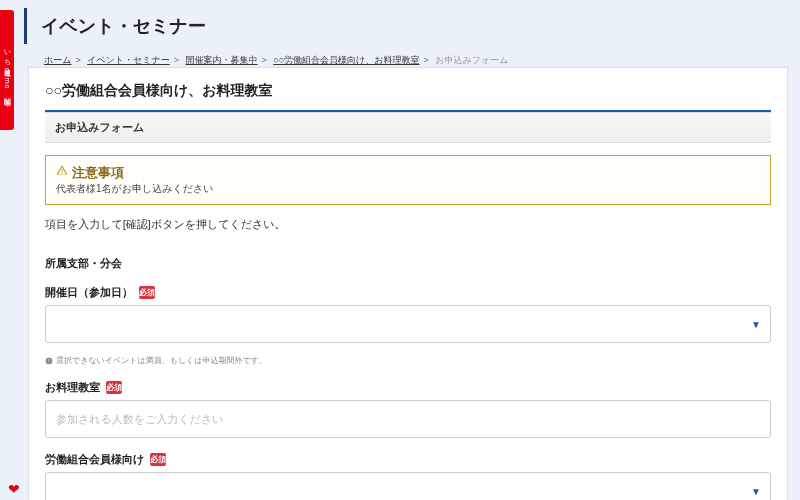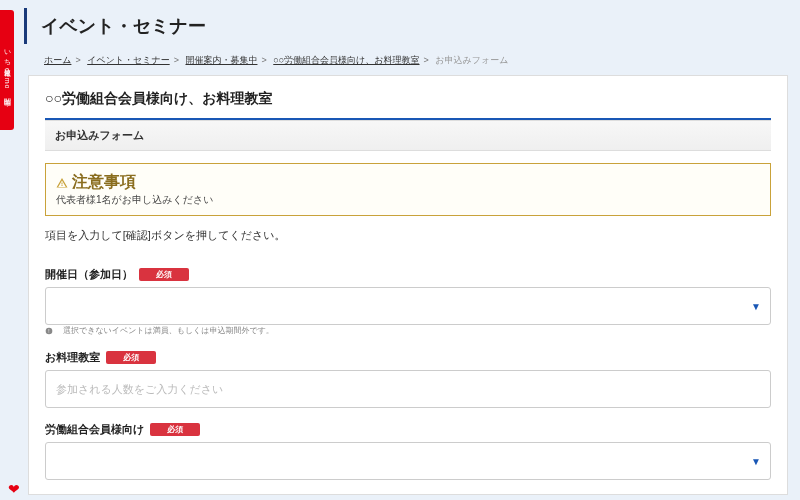--- a/index.html
+++ b/index.html
@@ -3,42 +3,42 @@
 <meta charset="utf-8">
 <style>
 *{box-sizing:border-box;margin:0;padding:0}
 body{font-family:"Hiragino Sans","Meiryo",sans-serif;background:#eaf1f9;width:800px;height:500px;overflow:hidden;position:relative}
 .side-tab{position:absolute;left:0;top:10px;width:14px;height:120px;background:#e60012;border-radius:0 3px 3px 0;display:flex;align-items:center;justify-content:center}
 .side-tab span{writing-mode:vertical-rl;color:#fff;font-size:7px;letter-spacing:1px}
 .bottom-ico{position:absolute;left:8px;bottom:3px;color:#e60012;font-size:14px}
 .page{margin-left:24px;margin-right:8px;padding-top:0}
 .title-row{border-left:3px solid #1a3a7a;margin:8px 0 10px;padding:6px 0 6px 14px}
 .title-row h1{font-size:18px;font-weight:700;color:#222}
-.breadcrumb{font-size:9px;color:#555;margin:0 0 8px 20px}
+.breadcrumb{font-size:9px;color:#555;margin:0 0 0 20px}
 .breadcrumb a{color:#333;text-decoration:underline}
 .breadcrumb .sep{margin:0 4px;color:#777}
 .breadcrumb .cur{color:#999;text-decoration:none}
 .card{background:#fff;border:1px solid #ddd;padding:14px 16px 0;margin:0 4px}
 .card h2{font-size:14px;font-weight:700;margin-bottom:10px;color:#222}
 .hr-blue{height:2px;background:#1957b5;margin-bottom:0}
 .section-band{background:linear-gradient(#f7f7f7,#efefef);border:1px solid #ddd;border-left:none;border-right:none;padding:7px 10px;font-size:11px;font-weight:700;color:#333;margin-bottom:12px}
 .notice{border:1px solid #c9a23a;background:#fffef8;padding:8px 10px;margin-bottom:12px}
-.notice .nt{color:#8a6d1e;font-weight:700;font-size:16px;display:flex;align-items:center;gap:4px}
+.notice .nt{color:#8a6d1e;font-weight:700;font-size:13px;display:flex;gap:4px}
 .notice .nt svg{width:12px;height:12px}
 .notice .nb{font-size:10px;color:#444;margin-top:0}
 .lead{font-size:11px;color:#333;margin-bottom:24px}
 .field{margin-bottom:14px}
 .field .lab{font-size:11px;font-weight:700;color:#222;margin-bottom:5px;display:flex;align-items:center;gap:6px}
-.req{display:inline-block;background:#d9333f;color:#fff;font-size:8px;font-weight:700;padding:1px 17px;border-radius:2px}
+.req{display:inline-block;background:#d9333f;color:#fff;font-size:8px;font-weight:700;padding:1px 0;border-radius:2px}
 .static-val{font-size:11px;color:#333}
 .sel,.inp{width:100%;border:1px solid #ccc;border-radius:3px;padding:12px 10px;font-size:11px;color:#333;background:#fff}
 .sel{appearance:none;background-image:none;position:relative}
 .sel-wrap{position:relative}
 .sel-wrap .caret{position:absolute;right:10px;top:50%;transform:translateY(-50%);pointer-events:none;color:#1957b5;font-size:10px}
-.hint{font-size:8px;color:#888;margin-top:0;display:flex;align-items:center;gap:10px}
+.hint{font-size:8px;color:#888;margin-top:12px;display:flex;align-items:center;gap:3px}
 .hint svg{width:8px;height:8px}
 .inp::placeholder{color:#bbb}
 </style>
 </head>
 <body>
 
 <div class="side-tab">
     <span>いち速報 demo 閲覧中</span>
   </div>
 <div class="bottom-ico">❤</div>
@@ -67,20 +67,23 @@
             <path d="M12 2L1 21h22L12 2zm0 5l7.5 13h-15L12 7zm-1 4v4h2v-4h-2zm0 5v2h2v-2h-2z"></path>
           </svg>
         <span>注意事項</span>
       </div>
       <div class="nb">代表者様1名がお申し込みください</div>
     </div>
 
     <div class="lead">項目を入力して[確認]ボタンを押してください。</div>
 
     <div class="field">
+      <div class="lab">
+          <span>所属支部・分会</span>
+        </div>
     </div>
 
     <div class="field">
       <div class="lab">
         <span>開催日（参加日）</span>
         <span class="req">必須</span>
       </div>
       <div class="sel-wrap">
         <select class="sel"><option></option></select>
         <span class="caret">▼</span>

